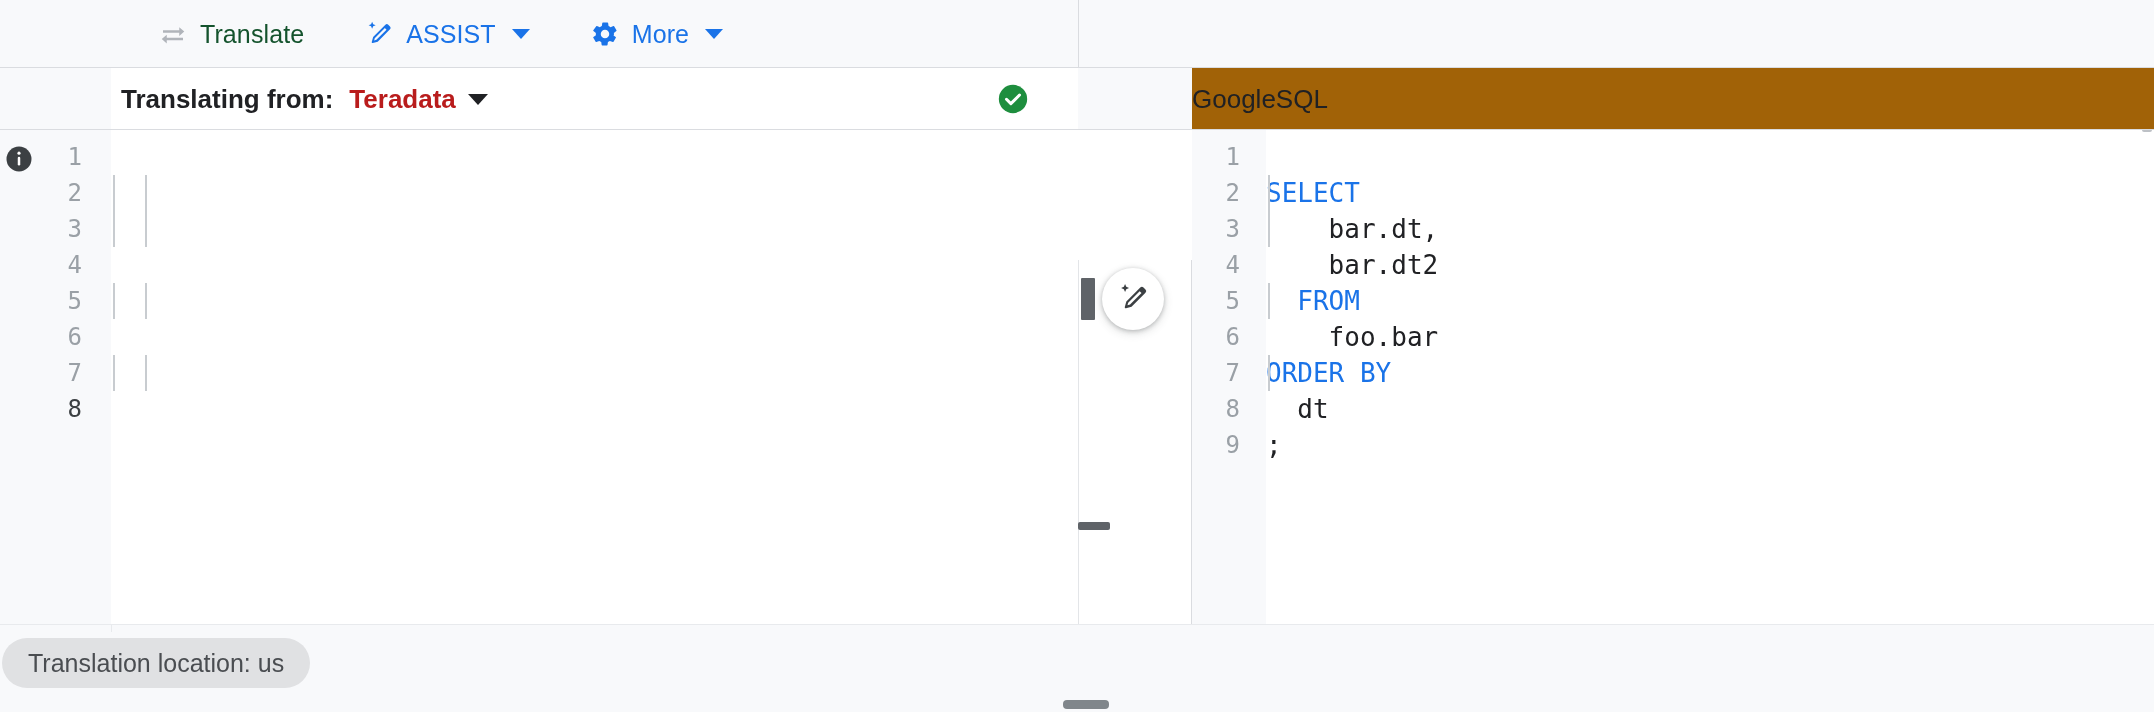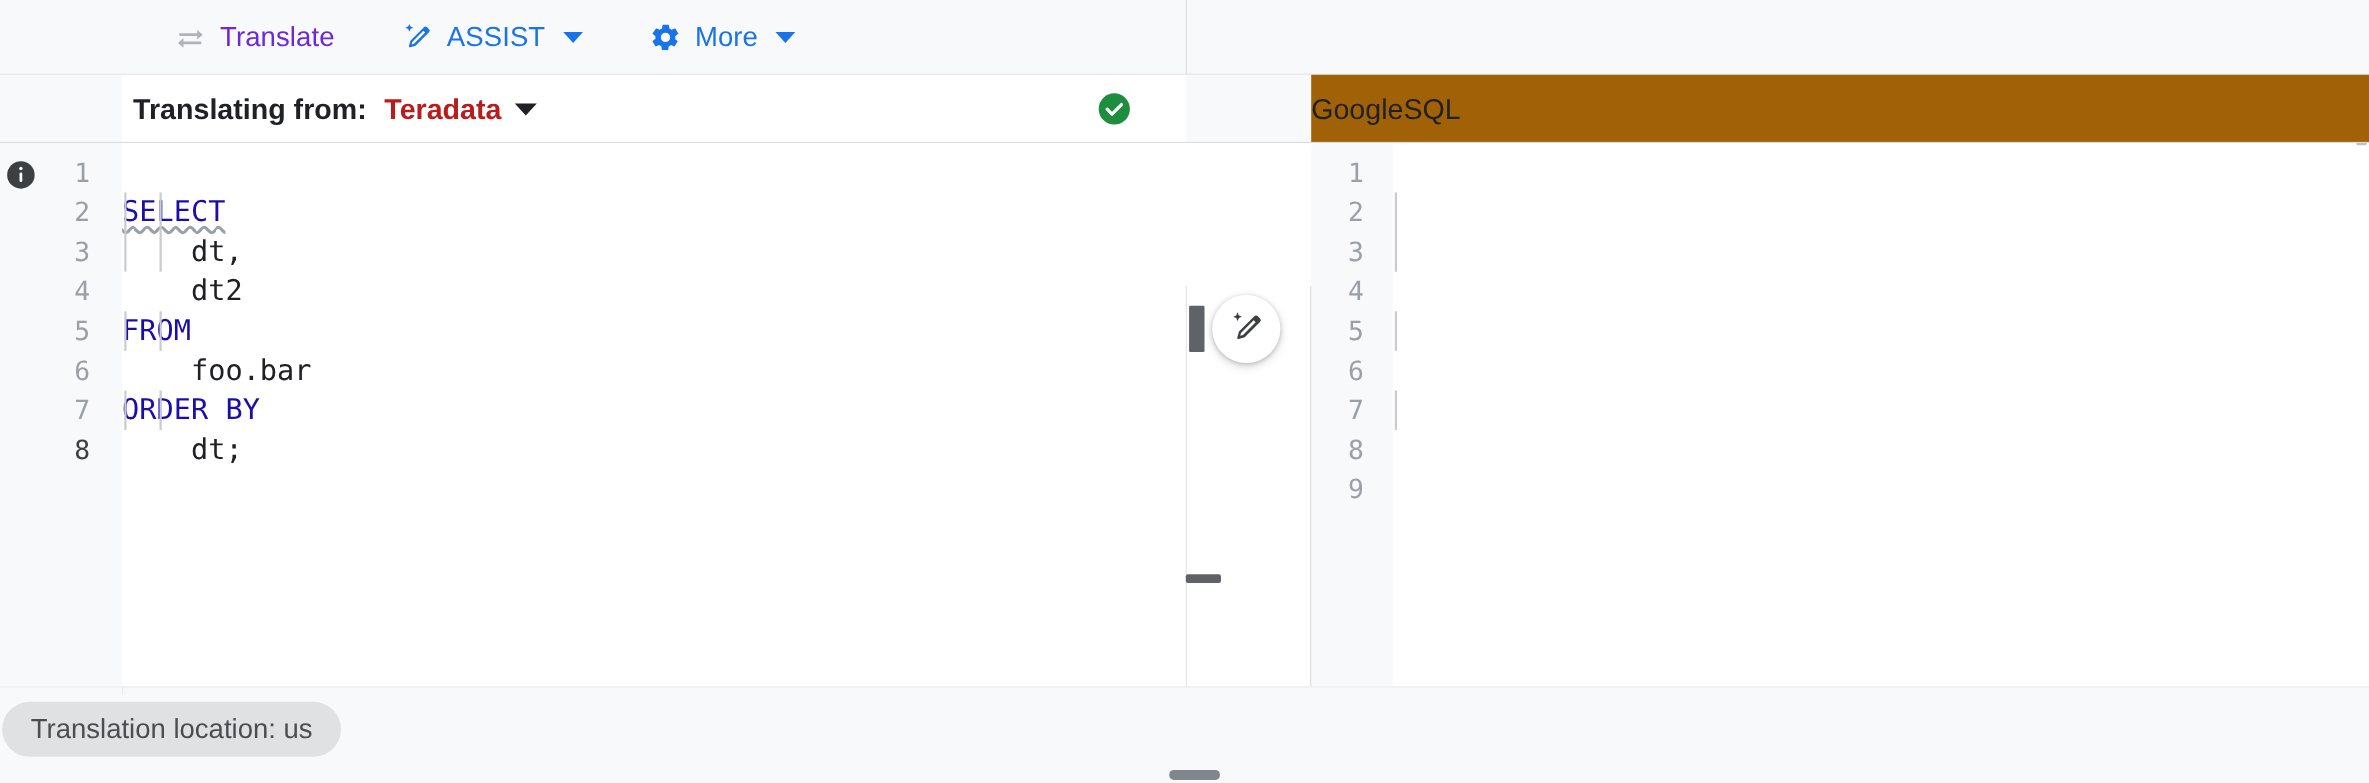--- a/index.html
+++ b/index.html
@@ -72,21 +72,21 @@
     border: none;
     background: transparent;
     color: #1a73e8;
     font-family: "Liberation Sans", sans-serif;
     font-size: 25px;
     letter-spacing: 0.1px;
     cursor: pointer;
     white-space: nowrap;
     border-radius: 6px;
   }
-  .tb-btn.disabled { color: #6d28d9; cursor: default; }
+  .tb-btn.disabled { color: #14532d; cursor: default; }
   .tb-btn .caret {
     width: 0; height: 0;
     border-left: 9px solid transparent;
     border-right: 9px solid transparent;
     border-top: 10px solid currentColor;
     margin-left: 4px;
   }
   .tb-icon { display: inline-flex; align-items: center; justify-content: center; }
 
   
@@ -426,29 +426,20 @@
           <div>1</div>
           <div>2</div>
           <div>3</div>
           <div>4</div>
           <div>5</div>
           <div>6</div>
           <div>7</div>
           <div class="active">8</div>
         </div>
 
-      <div class="code code-left">
-<span><span class="kw squiggle">SELECT</span></span>
-<span>    dt,</span>
-<span>    dt2</span>
-<span><span class="kw">FROM</span></span>
-<span>    foo.bar</span>
-<span><span class="kw">ORDER BY</span></span>
-<span>    dt;</span>
-<span> </span></div>
 
       <div class="indent-guide" style="left:113px; top:45px; height:72px;"></div>
       <div class="indent-guide" style="left:145px; top:45px; height:72px;"></div>
       <div class="indent-guide" style="left:113px; top:153px; height:36px;"></div>
       <div class="indent-guide" style="left:145px; top:153px; height:36px;"></div>
       <div class="indent-guide" style="left:113px; top:225px; height:36px;"></div>
       <div class="indent-guide" style="left:145px; top:225px; height:36px;"></div>
     </div>
 
     <div class="editor-pane pane-right">
@@ -459,20 +450,30 @@
           <div>2</div>
           <div>3</div>
           <div>4</div>
           <div>5</div>
           <div>6</div>
           <div>7</div>
           <div>8</div>
           <div>9</div>
         </div>
 
+      <div class="code code-right">
+<span><span class="kw-g">SELECT</span></span>
+<span>    bar.dt,</span>
+<span>    bar.dt2</span>
+<span>  <span class="kw-g">FROM</span></span>
+<span>    foo.bar</span>
+<span><span class="kw-g">ORDER BY</span></span>
+<span>  dt</span>
+<span>;</span>
+<span> </span></div>
 
       <div class="indent-guide" style="left:76px; top:45px; height:72px;"></div>
       <div class="indent-guide" style="left:76px; top:153px; height:36px;"></div>
       <div class="indent-guide" style="left:76px; top:225px; height:36px;"></div>
 
       <div class="scroll-mark" style="top:-4px;"></div>
     </div>
 
     <div class="split">
       <div class="split-line-l"></div>

